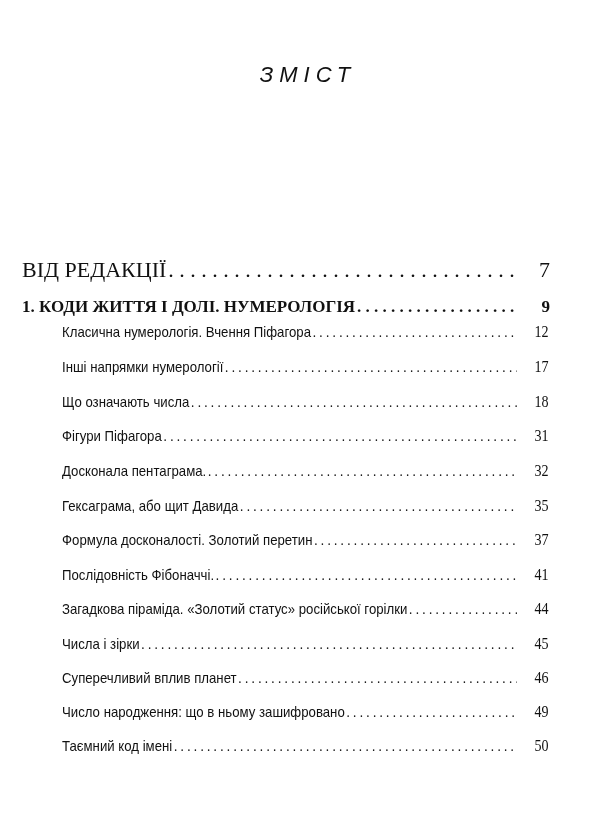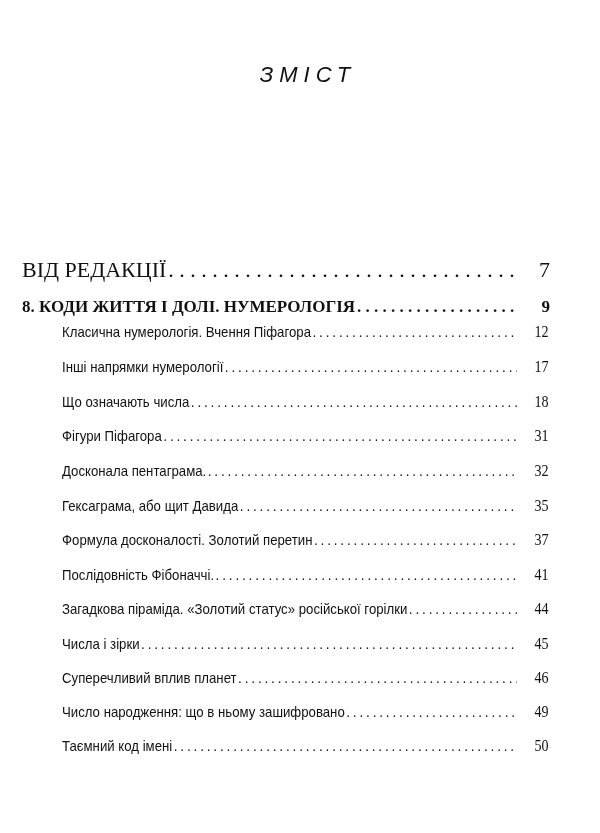--- a/index.html
+++ b/index.html
@@ -39,21 +39,21 @@
 <div class="title">ЗМІСТ</div>
 
 <div class="toc">
   <div class="entry top" style="top:260px; left:22px; width:528px;">
     <span class="label">ВІД РЕДАКЦІЇ</span>
     <span class="leader"></span>
     <span class="page">7</span>
   </div>
 
   <div class="entry bold" style="top:297px; left:22px; width:528px;">
-    <span class="label">8. КОДИ ЖИТТЯ І ДОЛІ. НУМЕРОЛОГІЯ</span>
+    <span class="label">1. КОДИ ЖИТТЯ І ДОЛІ. НУМЕРОЛОГІЯ</span>
     <span class="leader"></span>
     <span class="page">9</span>
   </div>
 
   <div class="entry sub" style="top:322px; left:62px; width:553px;">
     <span class="label">Класична нумерологія. Вчення Піфагора</span>
     <span class="leader"></span>
     <span class="page">12</span>
   </div>
 

